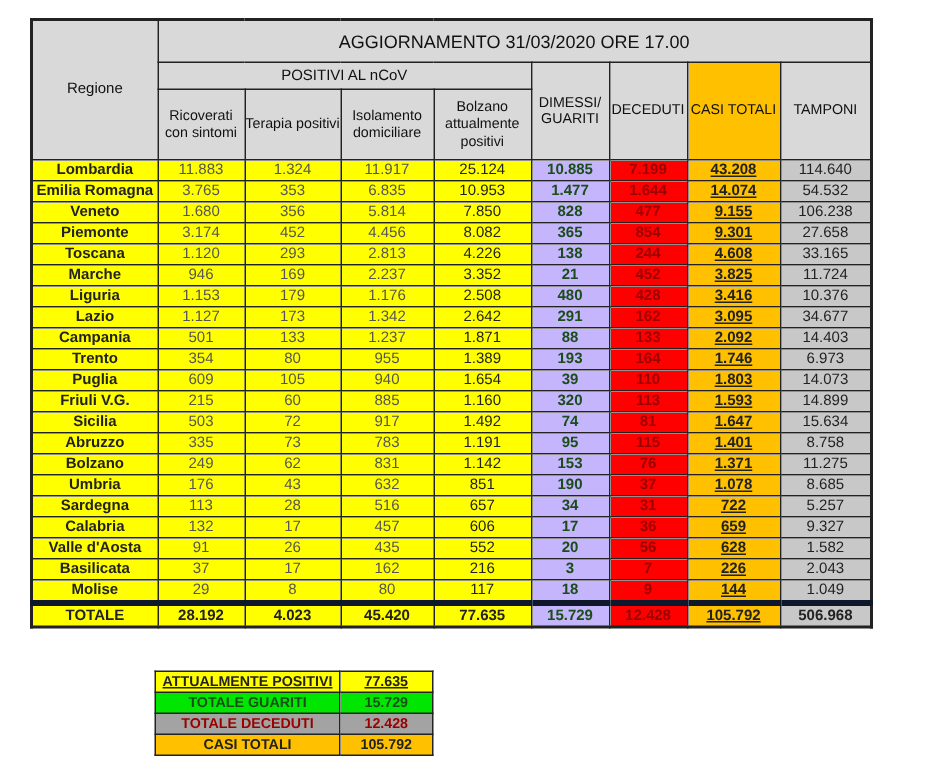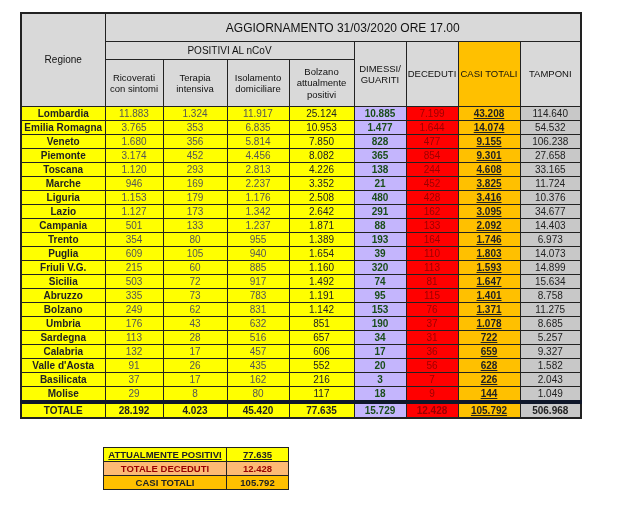--- a/index.html
+++ b/index.html
@@ -12,31 +12,31 @@
   #main th { background: #d9d9d9; color: #111; font-weight: normal; font-size: 10px; line-height: 12px; }
   #main th.title { height: 27px; font-size: 12px; }
   #main th.sub { height: 17px; }
   #main th.col { height: 46px; white-space: normal; font-size: 9.5px; line-height: 11.5px; }
   #main th.casi { background: #ffc000; }
   #main td { height: 13px; font-size: 10px; line-height: 13px; }
   td.reg { background: #ffff00; font-weight: bold; color: #222; }
   td.num { background: #ffff00; color: #555; }
   td.tot { background: #ffff00; font-weight: normal; color: #222; }
   td.dim { background: #c4b5fd; font-weight: bold; color: #1a4d1a; }
-  td.dec { background: #ff0000; font-weight: normal; color: #9a0000; }
+  td.dec { background: #ff0000; font-weight: bold; color: #9a0000; }
   td.cas { background: #ffc000; font-weight: bold; color: #222; text-decoration: underline; }
   td.tam { background: #c8c8c8; color: #222; }
   tr.total td { border-top: 4px solid #0f172a; font-weight: bold; color: #222; height: 14px; }
   tr.total td.dec { color: #9a0000; }
   tr.total td.dim { color: #1a4d1a; }
   #summary { left: 103px; top: 447px; border: 1.5px solid #333; }
   #summary td { height: 13px; font-size: 9.5px; line-height: 13px; font-weight: bold; }
   #summary .s-yellow { background: #ffff00; color: #222; text-decoration: underline; }
   #summary .s-green { background: #00e600; color: #1a4d1a; }
-  #summary .s-red { background: #fdba74; color: #9a0000; margin-left: 23px; }
+  #summary .s-red { background: #a3a3a3; color: #9a0000; margin-left: 23px; }
   #summary .s-orange { background: #ffc000; color: #222; }
 </style>
 </head>
 <body>
 
 <table id="main">
   <colgroup>
     <col style="width:84px">
       <col style="width:58px">
       <col style="width:64px">
@@ -54,21 +54,21 @@
     </tr>
     <tr>
       <th colspan="4" class="sub">POSITIVI AL nCoV</th>
       <th rowspan="2" class="col">DIMESSI/ GUARITI</th>
       <th rowspan="2" class="col">DECEDUTI</th>
       <th rowspan="2" class="col casi">CASI TOTALI</th>
       <th rowspan="2" class="col">TAMPONI</th>
     </tr>
     <tr>
       <th class="col">Ricoverati con sintomi</th>
-      <th class="col">Terapia intensiva</th>
+      <th class="col">Terapia positivi</th>
       <th class="col">Isolamento domiciliare</th>
       <th class="col">Bolzano attualmente positivi</th>
     </tr>
   </thead>
   <tbody id="rows-body">
       <tr>
         <td class="reg">Lombardia</td>
         <td class="num">11.883</td>
         <td class="num">1.324</td>
         <td class="num">11.917</td>
@@ -318,20 +318,24 @@
   <colgroup>
       <col style="width:123px">
       <col style="width:62px">
     </colgroup>
   <tbody>
     <tr>
       <td class="s-yellow">ATTUALMENTE POSITIVI</td>
       <td class="s-yellow">77.635</td>
     </tr>
     <tr>
+      <td class="s-green">TOTALE GUARITI</td>
+      <td class="s-green">15.729</td>
+    </tr>
+    <tr>
       <td class="s-red">TOTALE DECEDUTI</td>
       <td class="s-red">12.428</td>
     </tr>
     <tr>
       <td class="s-orange">CASI TOTALI</td>
       <td class="s-orange">105.792</td>
     </tr>
   </tbody>
 </table>
 

